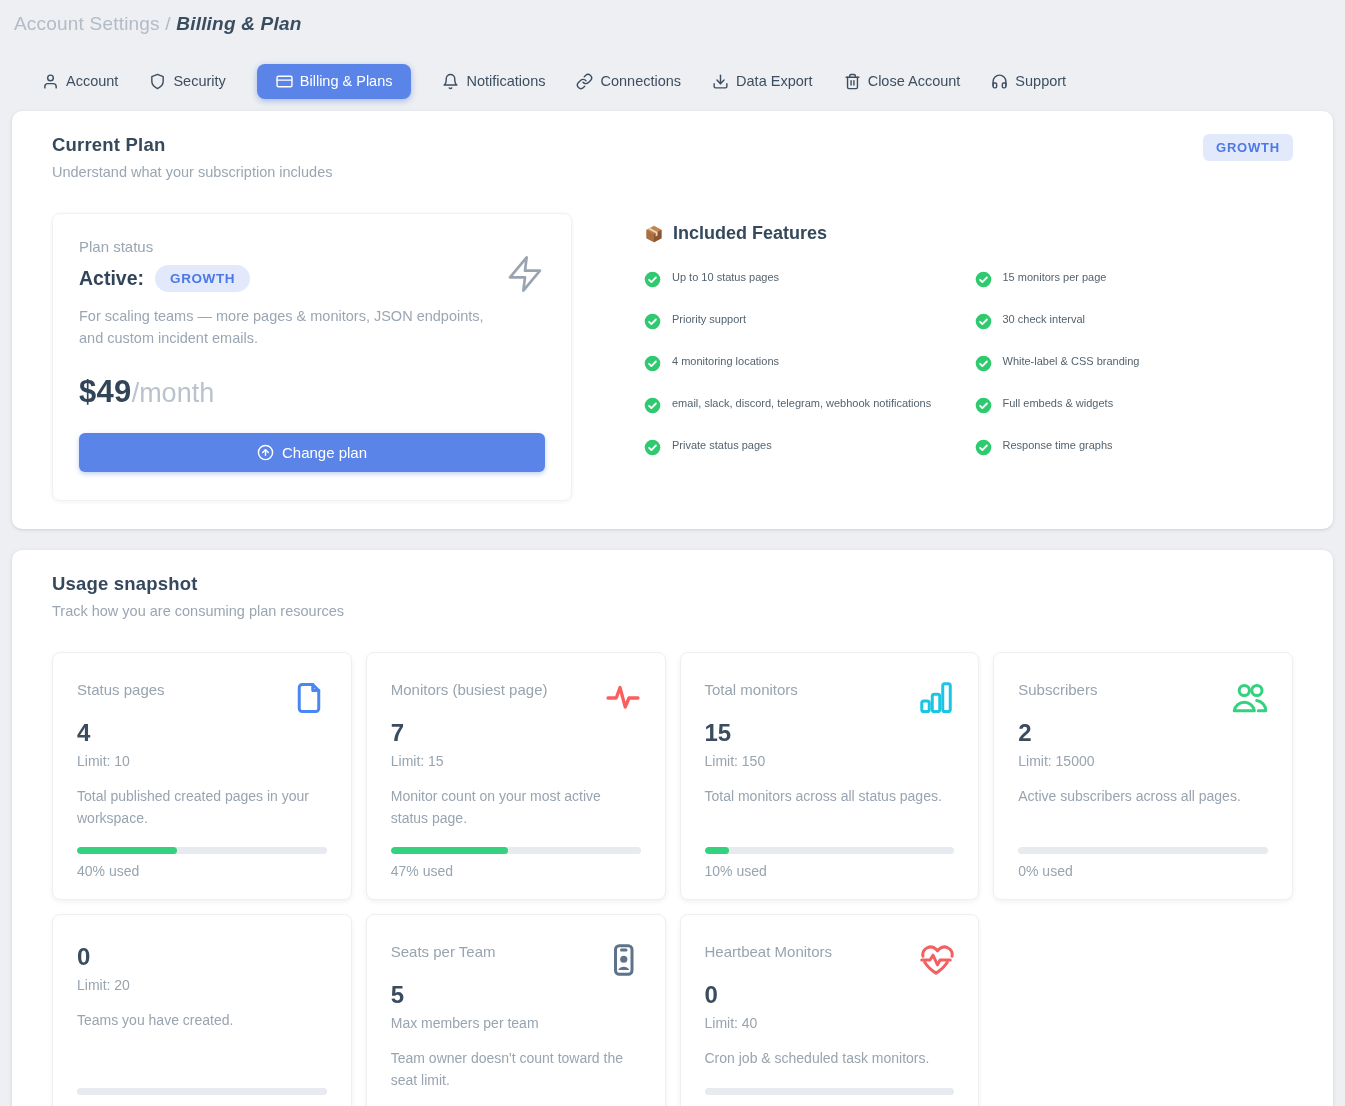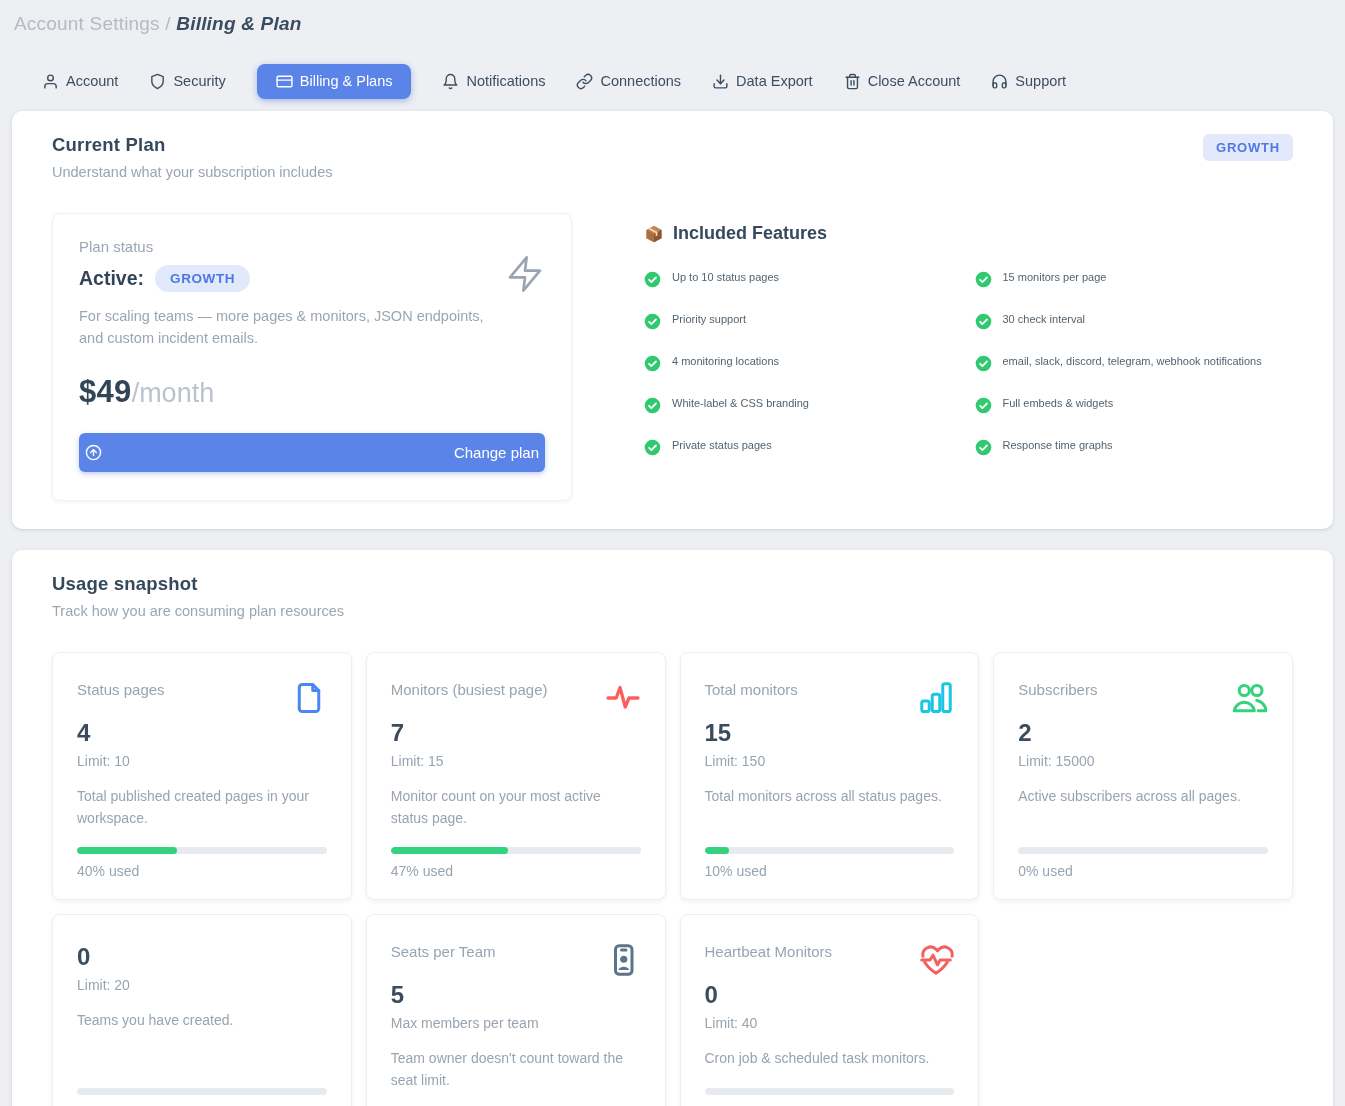--- a/index.html
+++ b/index.html
@@ -64,21 +64,21 @@
   }
   .plan-desc { font-size: 14.5px; color: #9aa6b2; line-height: 1.55; margin-top: 13px; max-width: 420px; }
   .plan-flair { position: absolute; top: 38px; right: 26px; width: 40px; height: 44px; color: #9aa4b1; }
   .plan-flair svg { width: 40px; height: 44px; }
   .price-row { margin-top: 24px; display: flex; align-items: baseline; }
   .price { font-size: 31px; font-weight: 700; color: #324458; letter-spacing: .3px; }
   .period { font-size: 27px; font-weight: 300; color: #bac3cd; }
   .change-btn {
     margin-top: 23px; width: 100%; height: 39px; border: none; border-radius: 6px;
     background: #5b84e8; color: #fff; font-family: inherit; font-size: 15px; font-weight: 500;
-    display: flex; align-items: center; justify-content: space-between; gap: 8px; cursor: pointer;
+    display: flex; align-items: center; justify-content: center; gap: 8px; cursor: pointer;
     box-shadow: 0 2px 5px rgba(76,116,215,.35);
   }
   .change-btn .btn-icon { width: 17px; height: 17px; display: inline-flex; }
   .change-btn .btn-icon svg { width: 17px; height: 17px; }
 
   
   .features { flex: 1; padding-top: 10px; }
   .features-head { display: flex; align-items: center; gap: 9px; }
   .features-title { font-size: 18px; font-weight: 700; color: #36495c; }
   .pkg-icon { width: 20px; height: 20px; display: inline-flex; }
@@ -306,31 +306,31 @@
             <span class="feature-text">4 monitoring locations</span>
           </div>
 
           <div class="feature">
             <span class="check">
               <svg viewBox="0 0 24 24">
                 <circle cx="12" cy="12" r="11" fill="#2fc96f"></circle>
                 <polyline points="7.2 12.4 10.4 15.6 16.8 9.2" fill="none" stroke="#ffffff" stroke-width="2.6" stroke-linecap="round" stroke-linejoin="round"></polyline>
               </svg>
             </span>
+            <span class="feature-text">White-label &amp; CSS branding</span>
+          </div>
+
+          <div class="feature">
+            <span class="check">
+              <svg viewBox="0 0 24 24">
+                <circle cx="12" cy="12" r="11" fill="#2fc96f"></circle>
+                <polyline points="7.2 12.4 10.4 15.6 16.8 9.2" fill="none" stroke="#ffffff" stroke-width="2.6" stroke-linecap="round" stroke-linejoin="round"></polyline>
+              </svg>
+            </span>
             <span class="feature-text">email, slack, discord, telegram, webhook notifications</span>
-          </div>
-
-          <div class="feature">
-            <span class="check">
-              <svg viewBox="0 0 24 24">
-                <circle cx="12" cy="12" r="11" fill="#2fc96f"></circle>
-                <polyline points="7.2 12.4 10.4 15.6 16.8 9.2" fill="none" stroke="#ffffff" stroke-width="2.6" stroke-linecap="round" stroke-linejoin="round"></polyline>
-              </svg>
-            </span>
-            <span class="feature-text">White-label &amp; CSS branding</span>
           </div>
 
           <div class="feature">
             <span class="check">
               <svg viewBox="0 0 24 24">
                 <circle cx="12" cy="12" r="11" fill="#2fc96f"></circle>
                 <polyline points="7.2 12.4 10.4 15.6 16.8 9.2" fill="none" stroke="#ffffff" stroke-width="2.6" stroke-linecap="round" stroke-linejoin="round"></polyline>
               </svg>
             </span>
             <span class="feature-text">Full embeds &amp; widgets</span>

